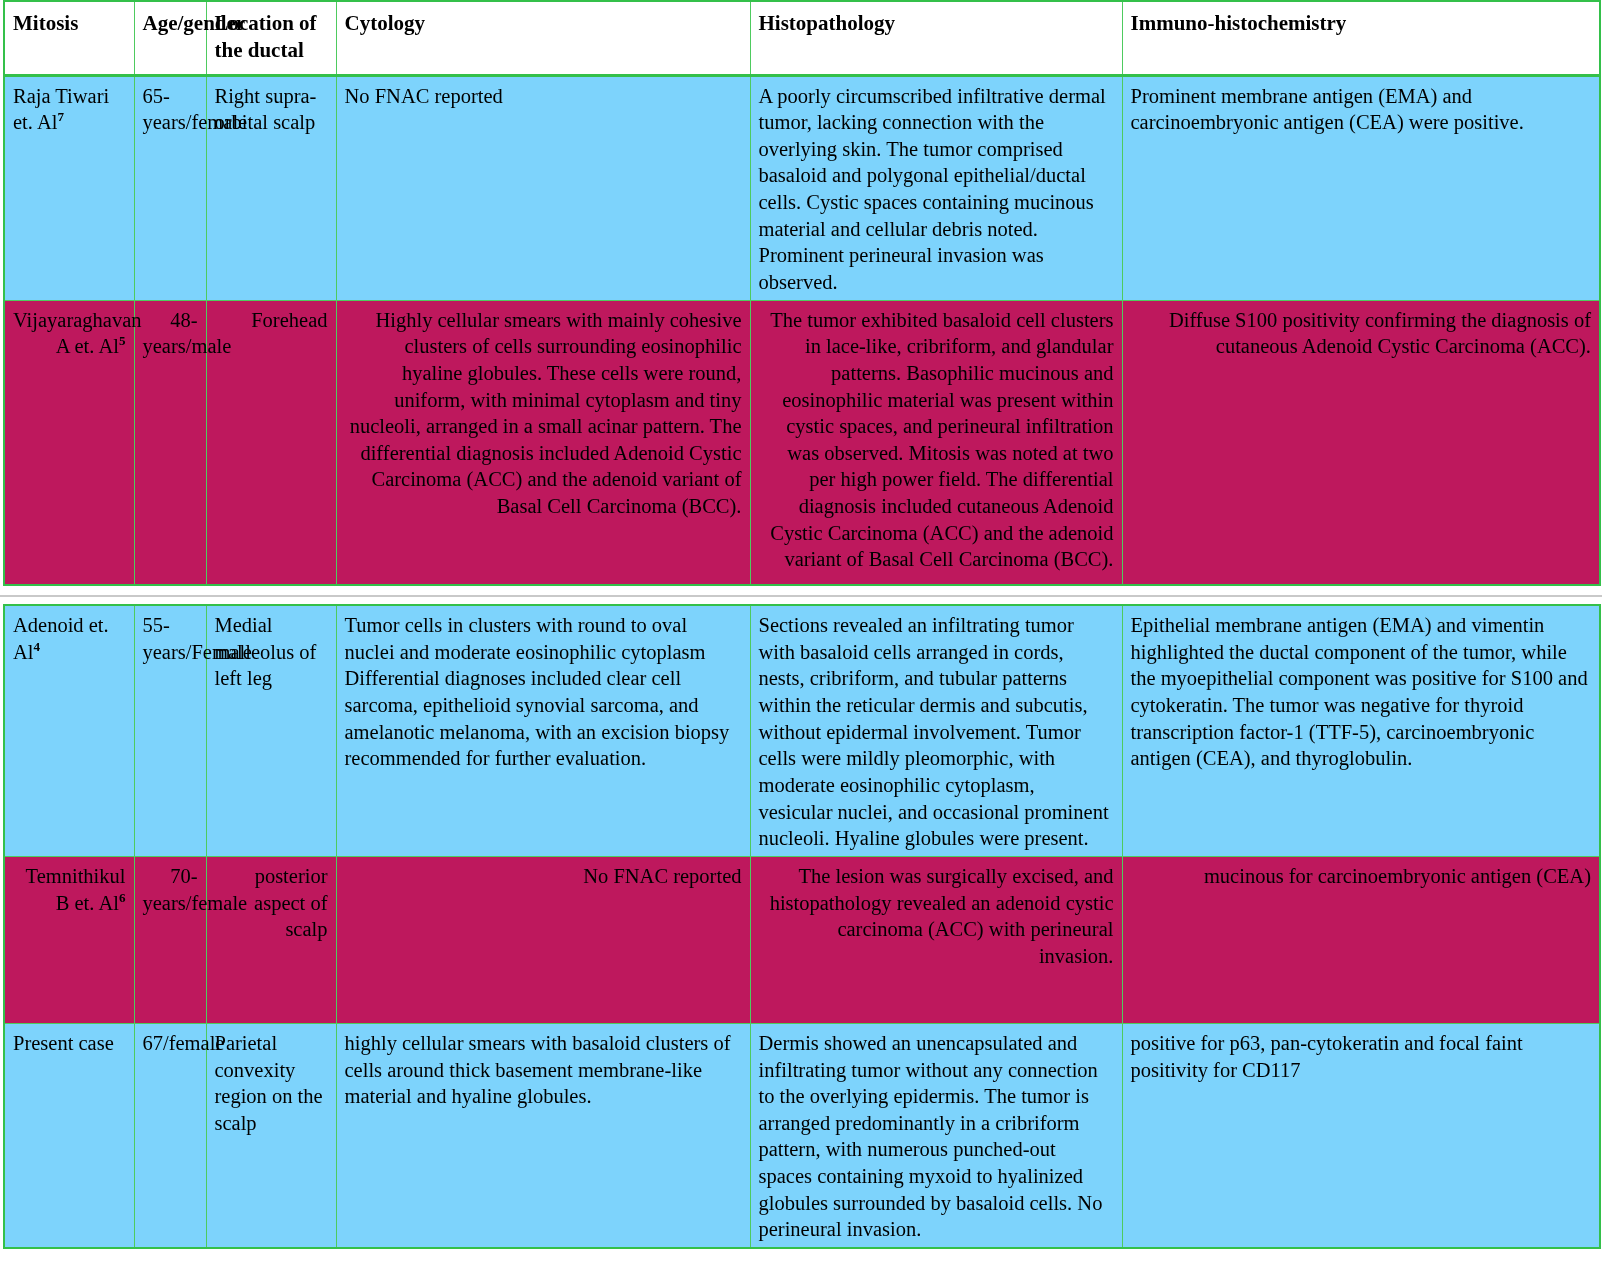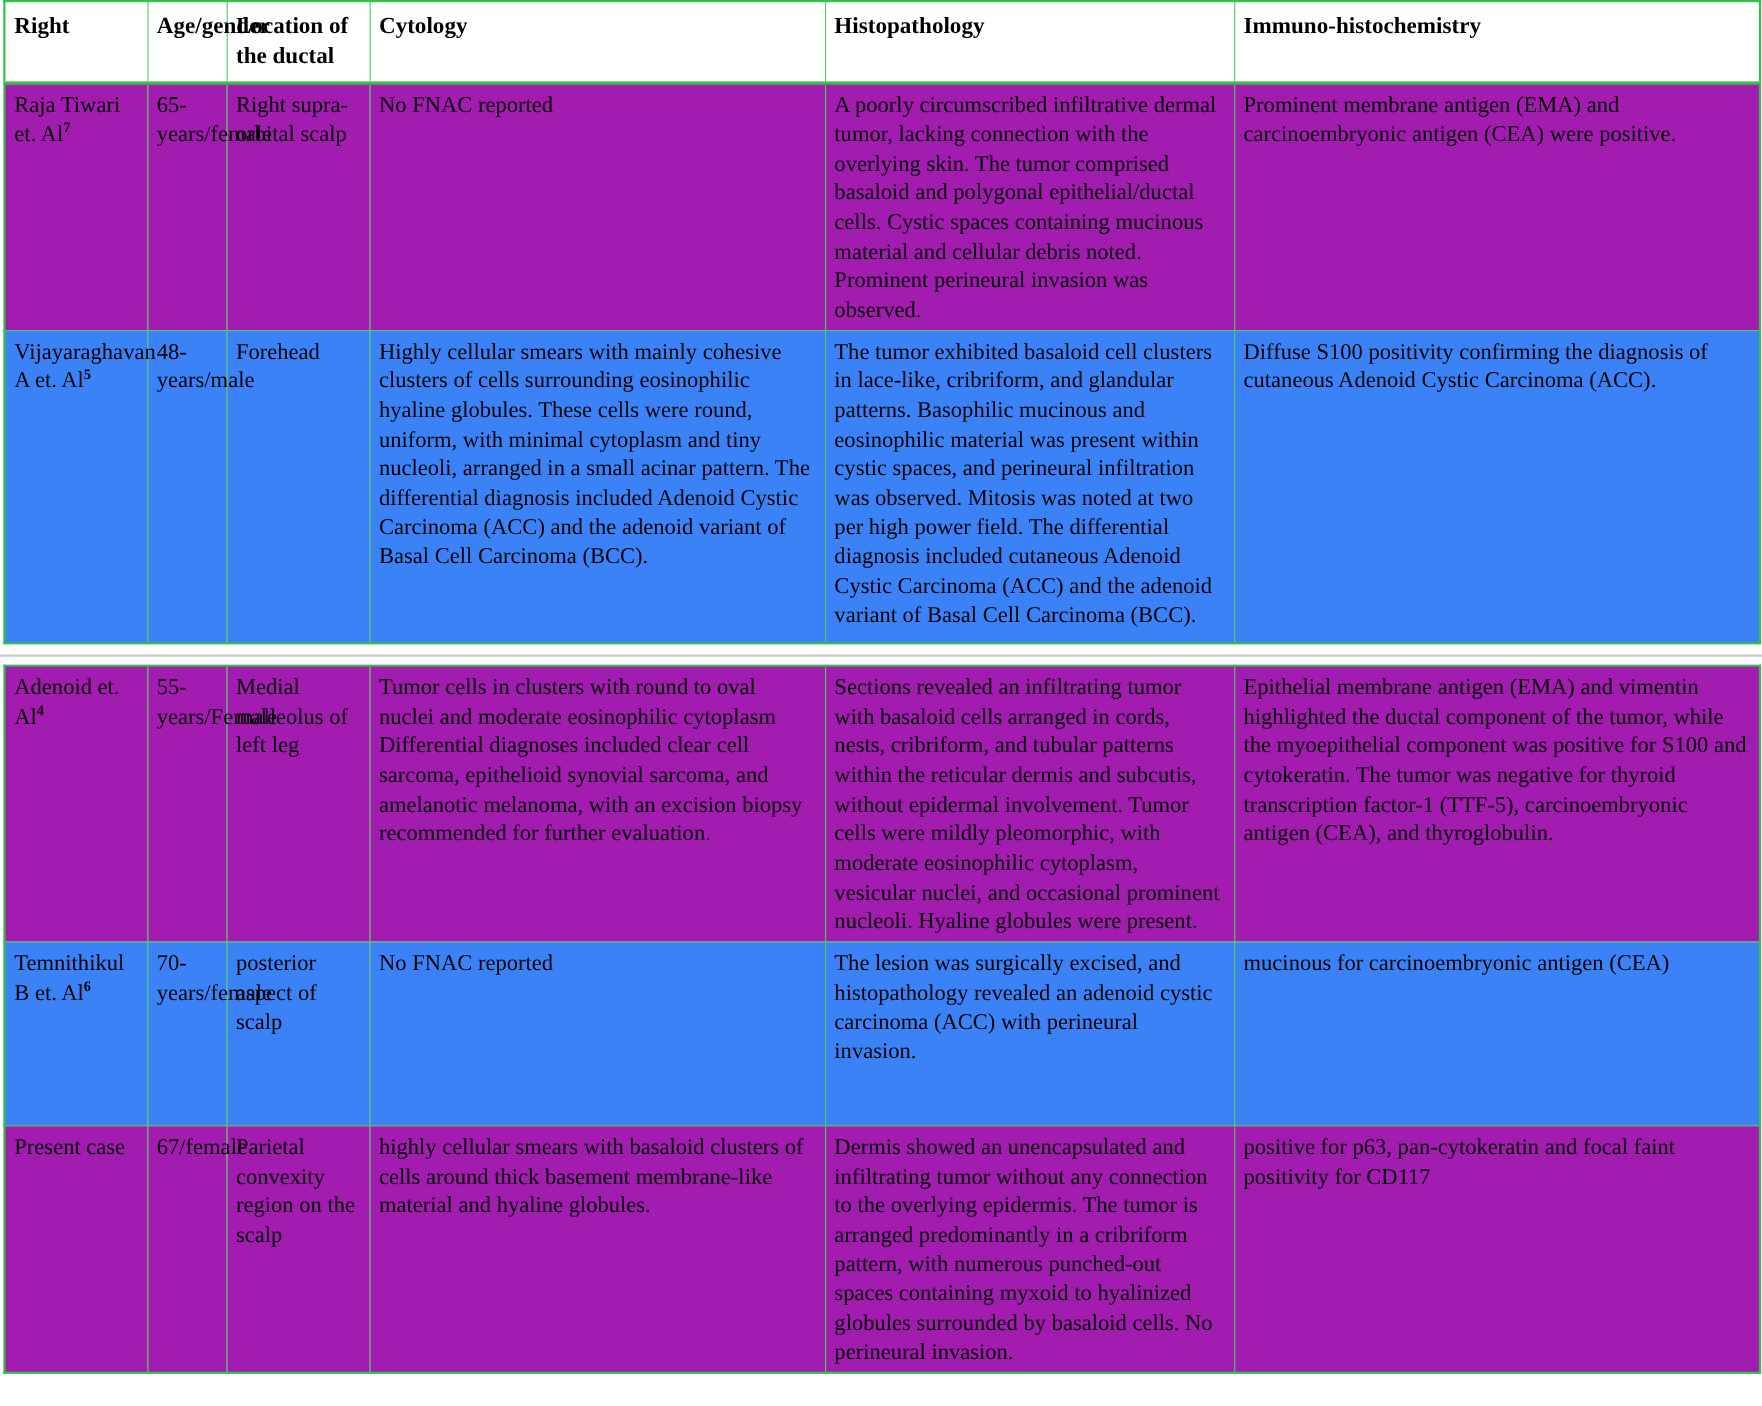--- a/index.html
+++ b/index.html
@@ -52,22 +52,22 @@
   
   .hdr td {
     font-weight: bold;
     background: #ffffff;
     height: 74px;
     border-bottom: 3px solid #34c04a;
     font-size: 21px;
     padding-top: 8px;
   }
 
-  .green td { background: #a21caf; }
-  .white td { background: #3b82f6; }
+  .green td { background: #7dd3fc; }
+  .white td { background: #be185d; text-align: right; }
 
   .author-cell { font-weight: bold; }
   sup { font-size: 0.64em; vertical-align: super; line-height: 0; font-weight: bold;}
 
   
   .r1 td { height: 212px; }
   .r2 td { height: 285px; }
   .r3 td { height: 247px; }
   .r4 td { height: 167px; }
   .r5 td { height: 205px; }
@@ -97,21 +97,21 @@
     <colgroup>
       <col class="c-author">
         <col class="c-age">
         <col class="c-loc">
       <col class="c-cyt">
         <col class="c-histo">
         <col class="c-ihc">
     </colgroup>
     <tbody>
       <tr class="hdr">
-        <td>Right</td>
+        <td>Mitosis</td>
         <td>Age/gender</td>
         <td>Location of the ductal</td>
         <td>Cytology</td>
         <td>Histopathology</td>
         <td>Immuno-histochemistry</td>
       </tr>
 
       <tr class="green r1">
         <td class="author-cell"><span>Raja Tiwari et. Al</span><sup>7</sup></td>
         <td>65-years/female</td>

